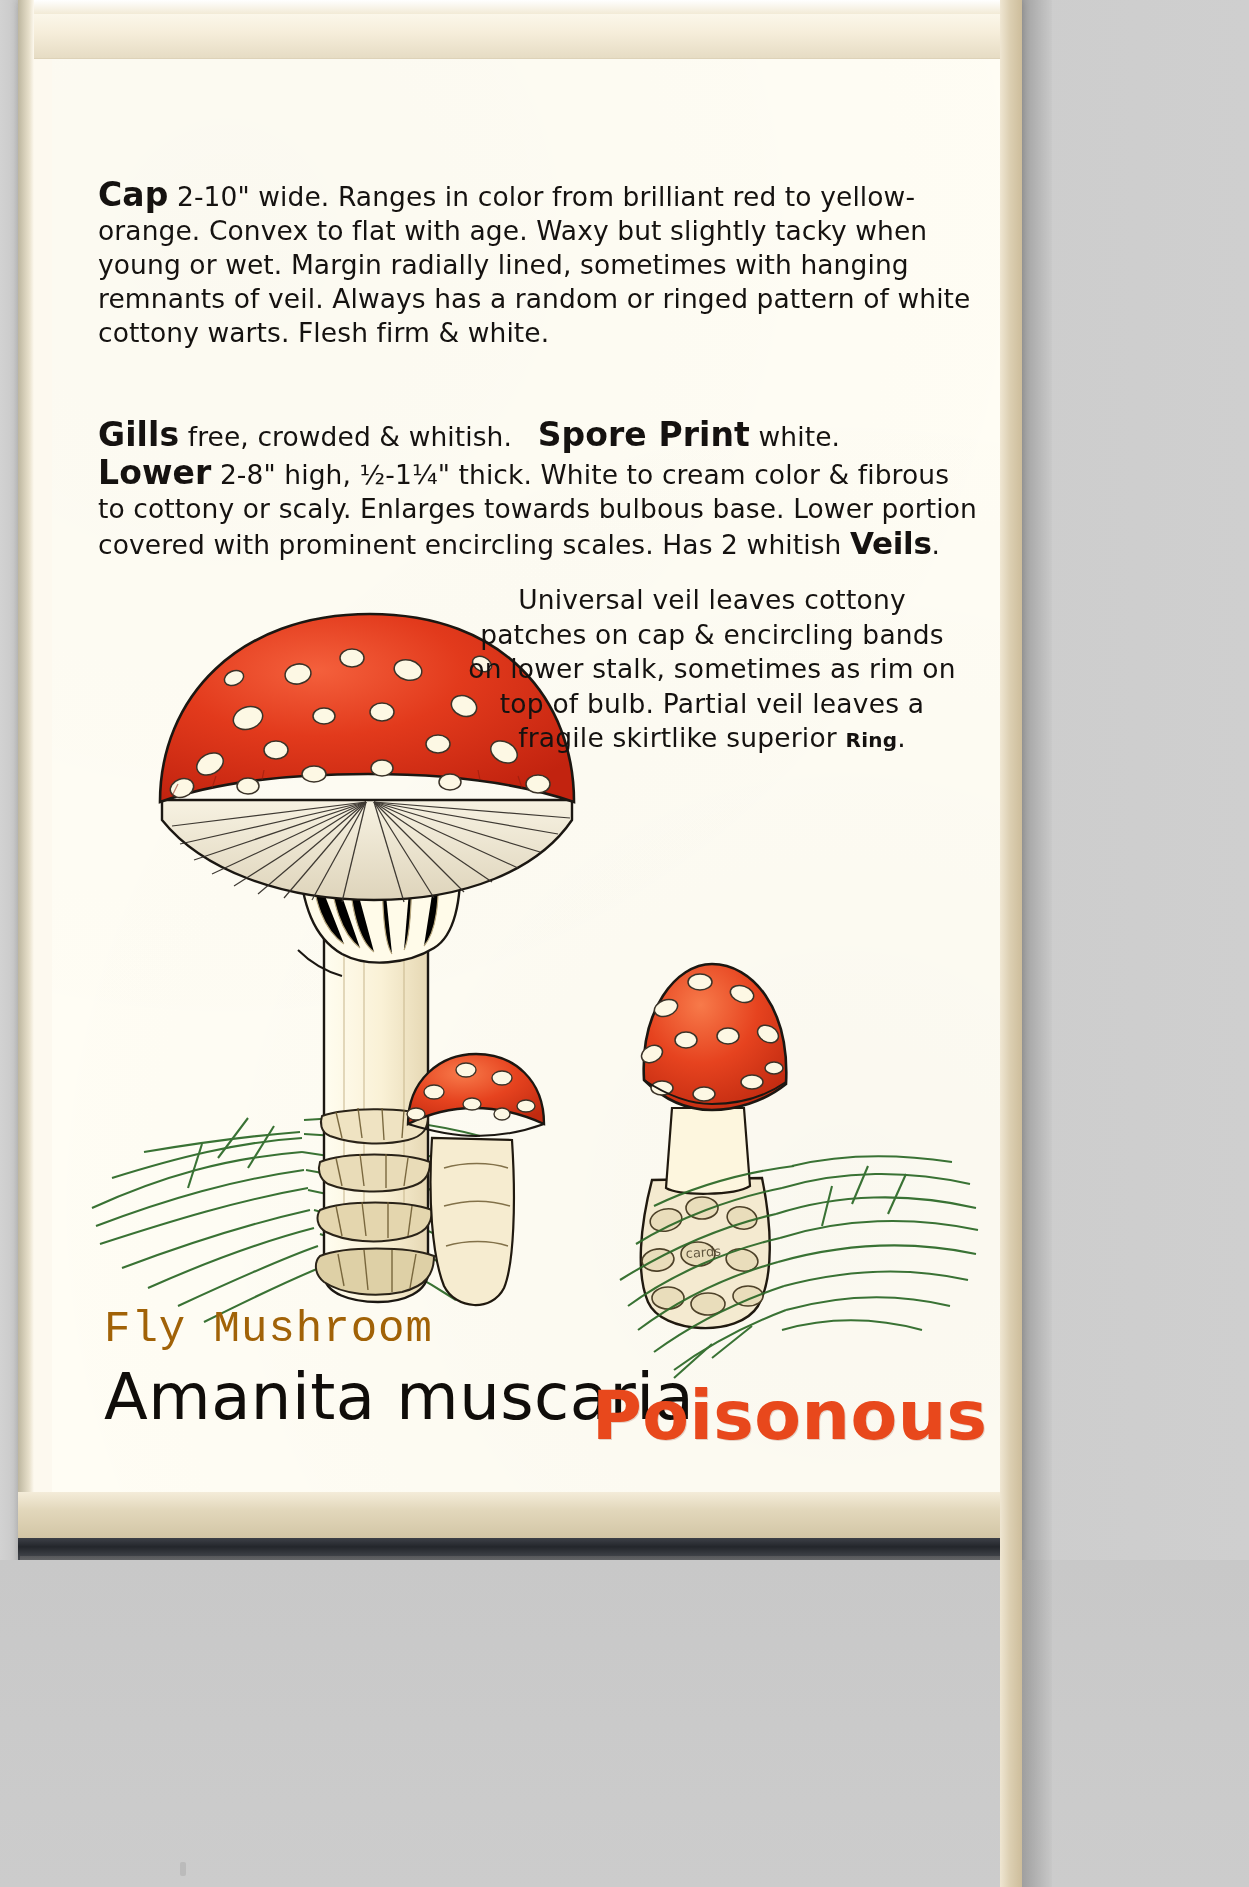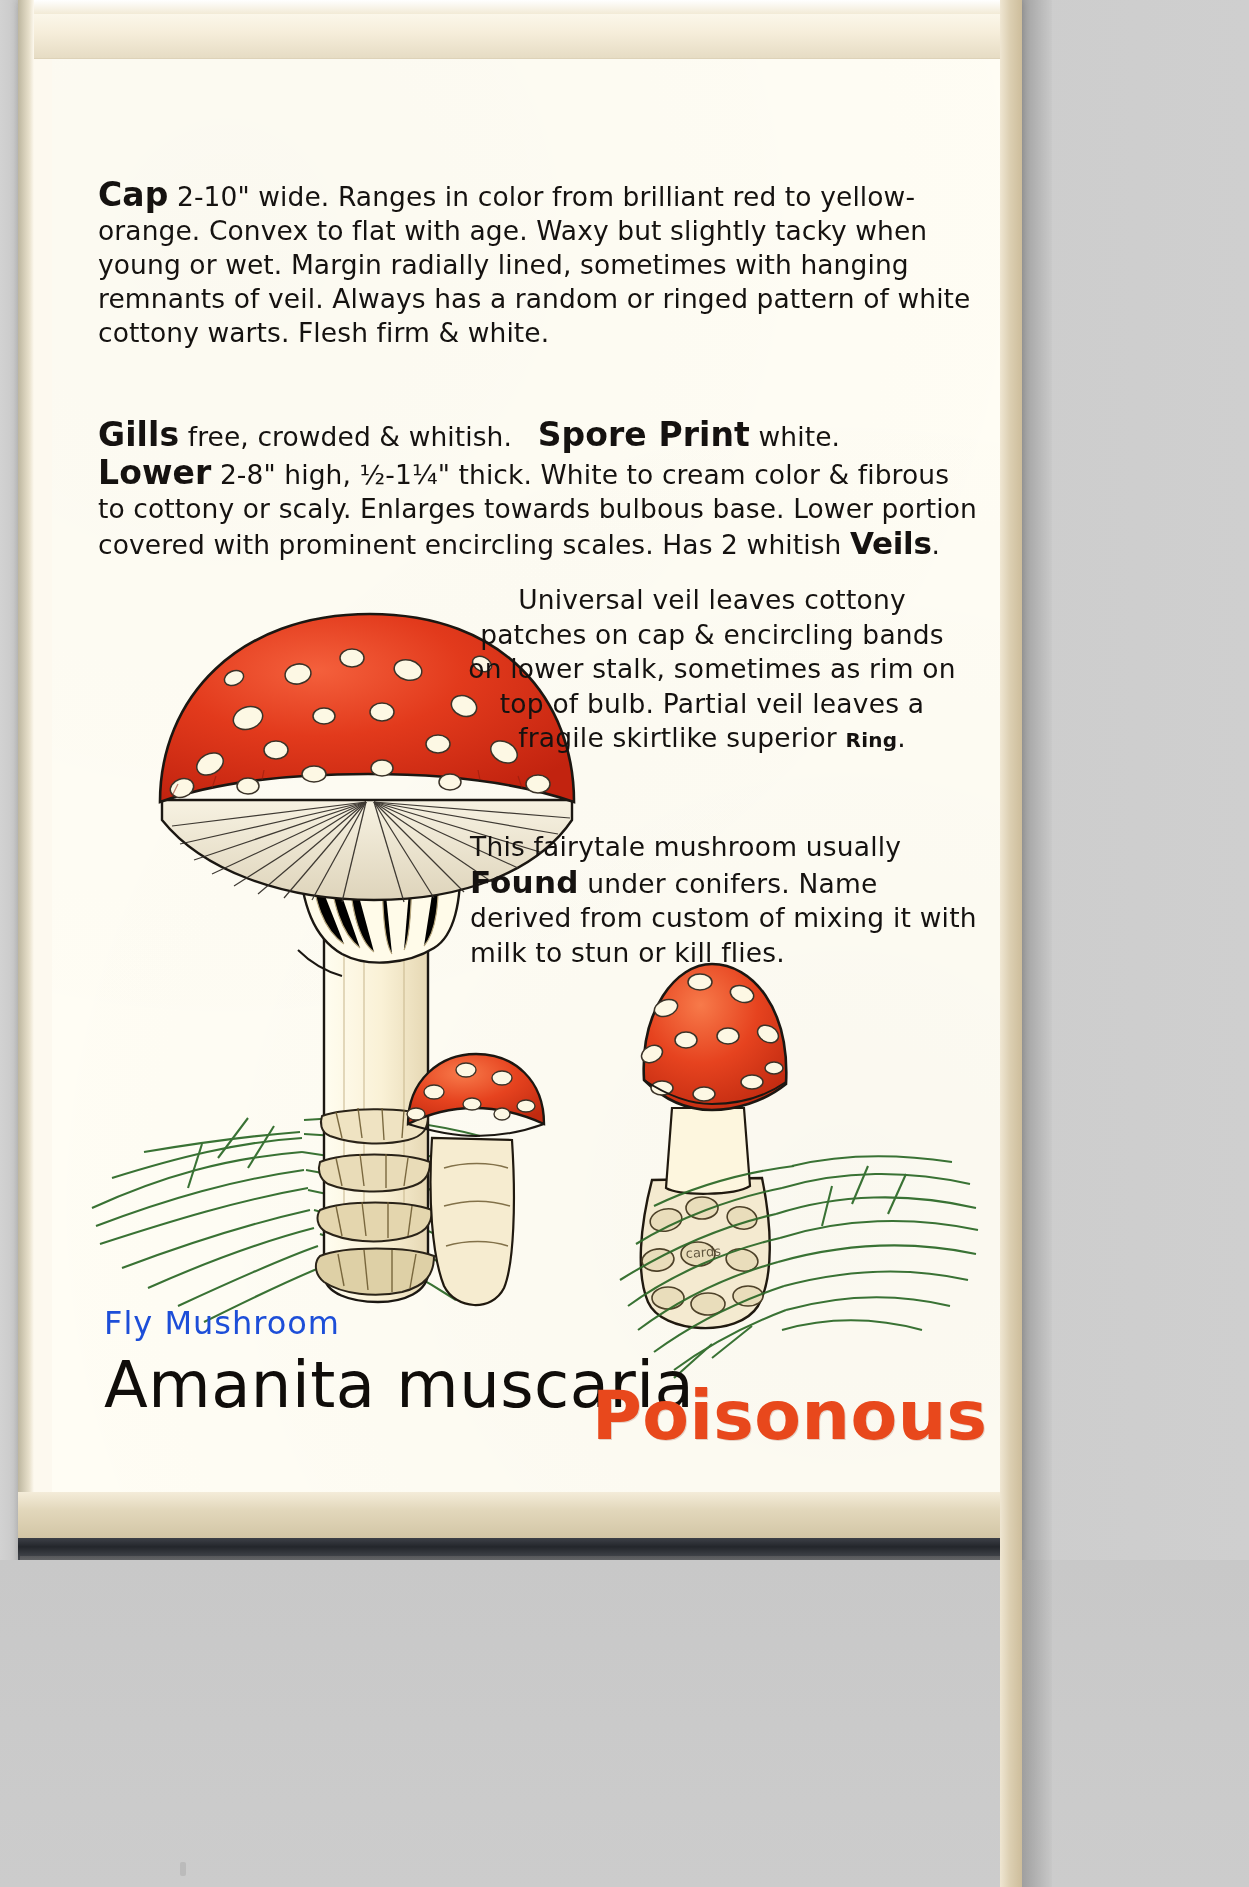--- a/index.html
+++ b/index.html
@@ -178,24 +178,25 @@
     font-size: 26.5px; line-height: 34.5px;
     color: #151210;
   }
   #found-para b { font-size: 31px; font-weight: 700; }
 
   .name-block {
     position: absolute;
     left: 52px; top: 1246px;
   }
   .common-name {
-    font-size: 32px;
+    font-size: 44px;
     letter-spacing: 1px;
-    color: #1d4ed8;
+    color: #a16207;
     font-weight: 400;
+    font-family: Liberation Mono, monospace;
   }
   .latin-name {
     font-size: 64px;
     letter-spacing: 0.5px;
     color: #100d0a;
     margin-top: 6px;
   }
   .poisonous {
     position: absolute;
     left: 540px; top: 1318px;
@@ -461,23 +462,20 @@
       <div class="bodytext hand" id="stalk-para">
         <span class="lead">Lower</span>
         <span>2-8" high, ½-1¼" thick. White to cream color &amp; fibrous to cottony or scaly. Enlarges towards bulbous base. Lower portion covered with prominent encircling scales. Has 2 whitish</span>
         <b>Veils</b><span>.</span>
       </div>
 
       <div class="hand" id="veil-para">
         <span>Universal veil leaves cottony patches on cap &amp; encircling bands on lower stalk, sometimes as rim on top of bulb. Partial veil leaves a fragile skirtlike superior </span><b>Ring</b><span>.</span>
       </div>
 
-      <div class="hand" id="found-para">
-        <span>This fairytale mushroom usually </span><b>Found</b><span> under conifers. Name derived from custom of mixing it with milk to stun or kill flies.</span>
-      </div>
 
       <div class="name-block hand">
         <div class="common-name">Fly Mushroom</div>
         <div class="latin-name">Amanita muscaria</div>
       </div>
 
       <div class="poisonous hand">Poisonous</div>
     </div>
   </div>
 

